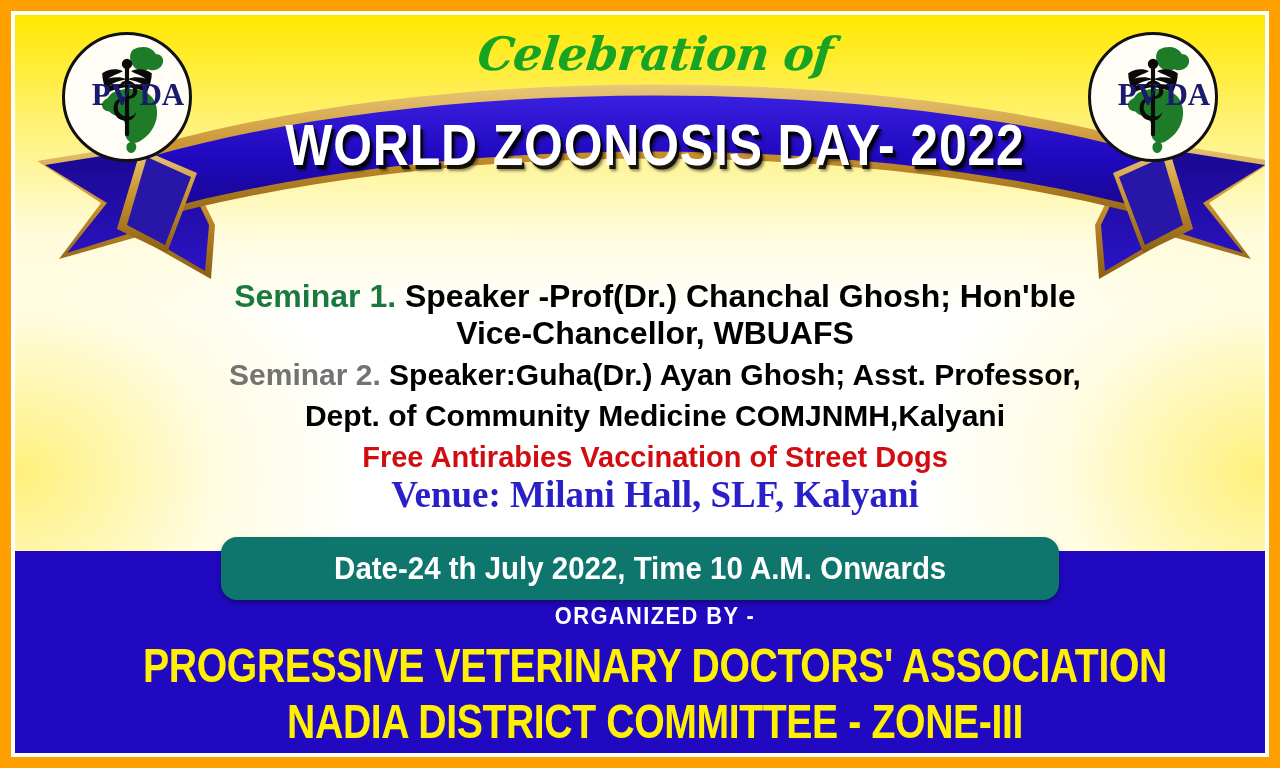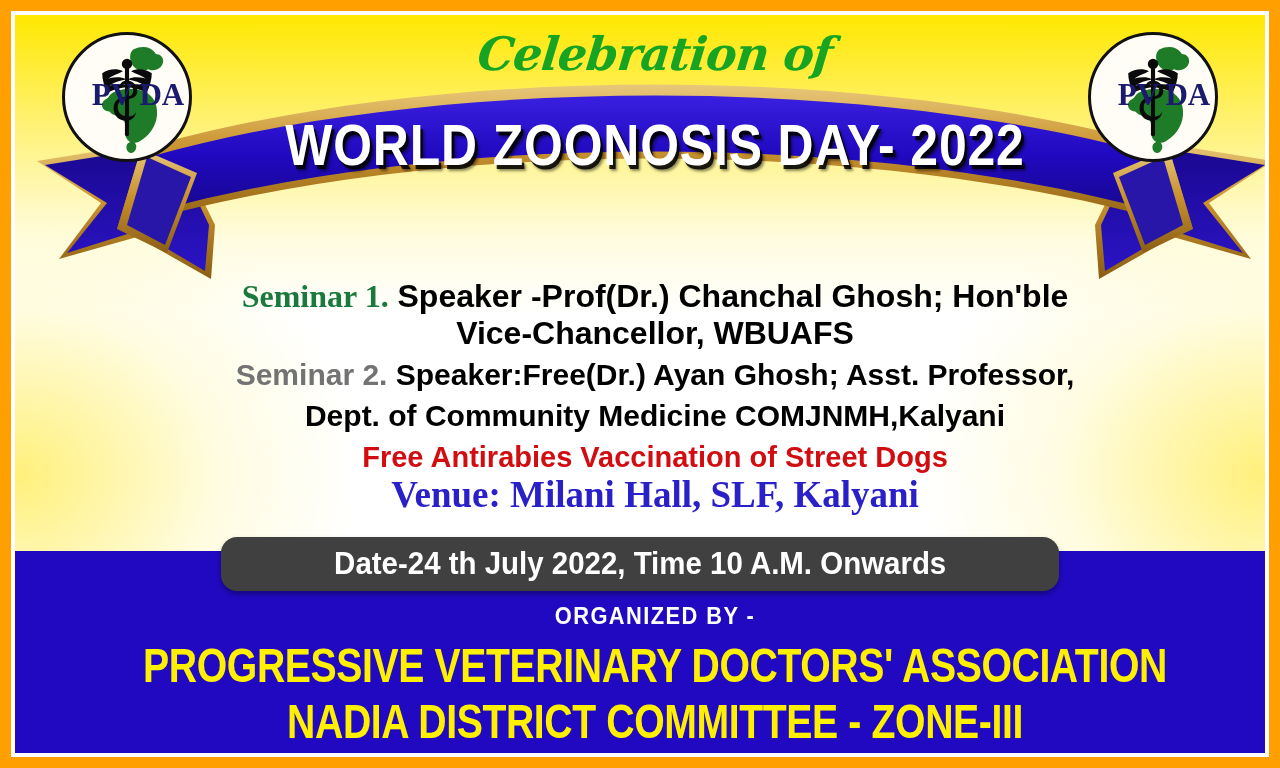--- a/index.html
+++ b/index.html
@@ -80,34 +80,34 @@
 
   
   .content{position:absolute;left:0;top:262px;width:1280px;text-align:center;z-index:9;}
   .line{
     font-family:"Liberation Sans", sans-serif;
     font-weight:700;color:#000000;line-height:1.08;
     padding:0 24px;
   }
   .l-sem{font-size:32px;margin-top:2px;}
   .l-sem2{font-size:30px;margin-top:9px;}
-  .tag-green{color:#1A7A3E;font-family:Liberation Serif, serif;}
+  .tag-green{color:#1A7A3E;}
   .tag-blue{color:#737373;}
   .l-free{
     font-size:29px;color:#D10D12;margin-top:9px;font-weight:700;
   }
   .l-venue{
     font-family:"Liberation Serif", serif;
     font-size:37px;color:#2A20C8;font-weight:700;margin-top:2px;
   }
 
   
   .datebar{
     position:absolute;left:50%;transform:translateX(-50%);top:522px;
-    width:838px;height:54px;border-radius:16px;background:#404040;
+    width:838px;height:63px;border-radius:16px;background:#0f766e;
     box-shadow:0 3px 5px rgba(0,0,0,.35);
     display:flex;align-items:center;justify-content:center;z-index:12;
   }
   .datebar span{
     font-family:"Liberation Sans", sans-serif;
     font-weight:700;font-size:31px;color:#FFFFFF;letter-spacing:0;
     transform:scaleX(.95);white-space:nowrap;
   }
 
   
@@ -223,21 +223,21 @@
      <div class="content">
 
        <div class="line l-sem">
          <span class="tag-green">Seminar 1.</span>
          <span>Speaker -Prof(Dr.) Chanchal Ghosh; Hon'ble</span>
        </div>
        <div class="line l-sem">Vice-Chancellor, WBUAFS</div>
 
        <div class="line l-sem2">
          <span class="tag-blue">Seminar 2.</span>
-         <span>Speaker:Free(Dr.) Ayan Ghosh; Asst. Professor,</span>
+         <span>Speaker:Guha(Dr.) Ayan Ghosh; Asst. Professor,</span>
        </div>
        <div class="line l-sem2">Dept. of Community Medicine COMJNMH,Kalyani</div>
 
        <div class="line l-free">Free Antirabies Vaccination of Street Dogs</div>
 
        <div class="line l-venue">Venue: Milani Hall, SLF, Kalyani</div>
      </div>
 
      <div class="datebar">
        <span>Date-24 th July 2022, Time 10 A.M. Onwards</span>

